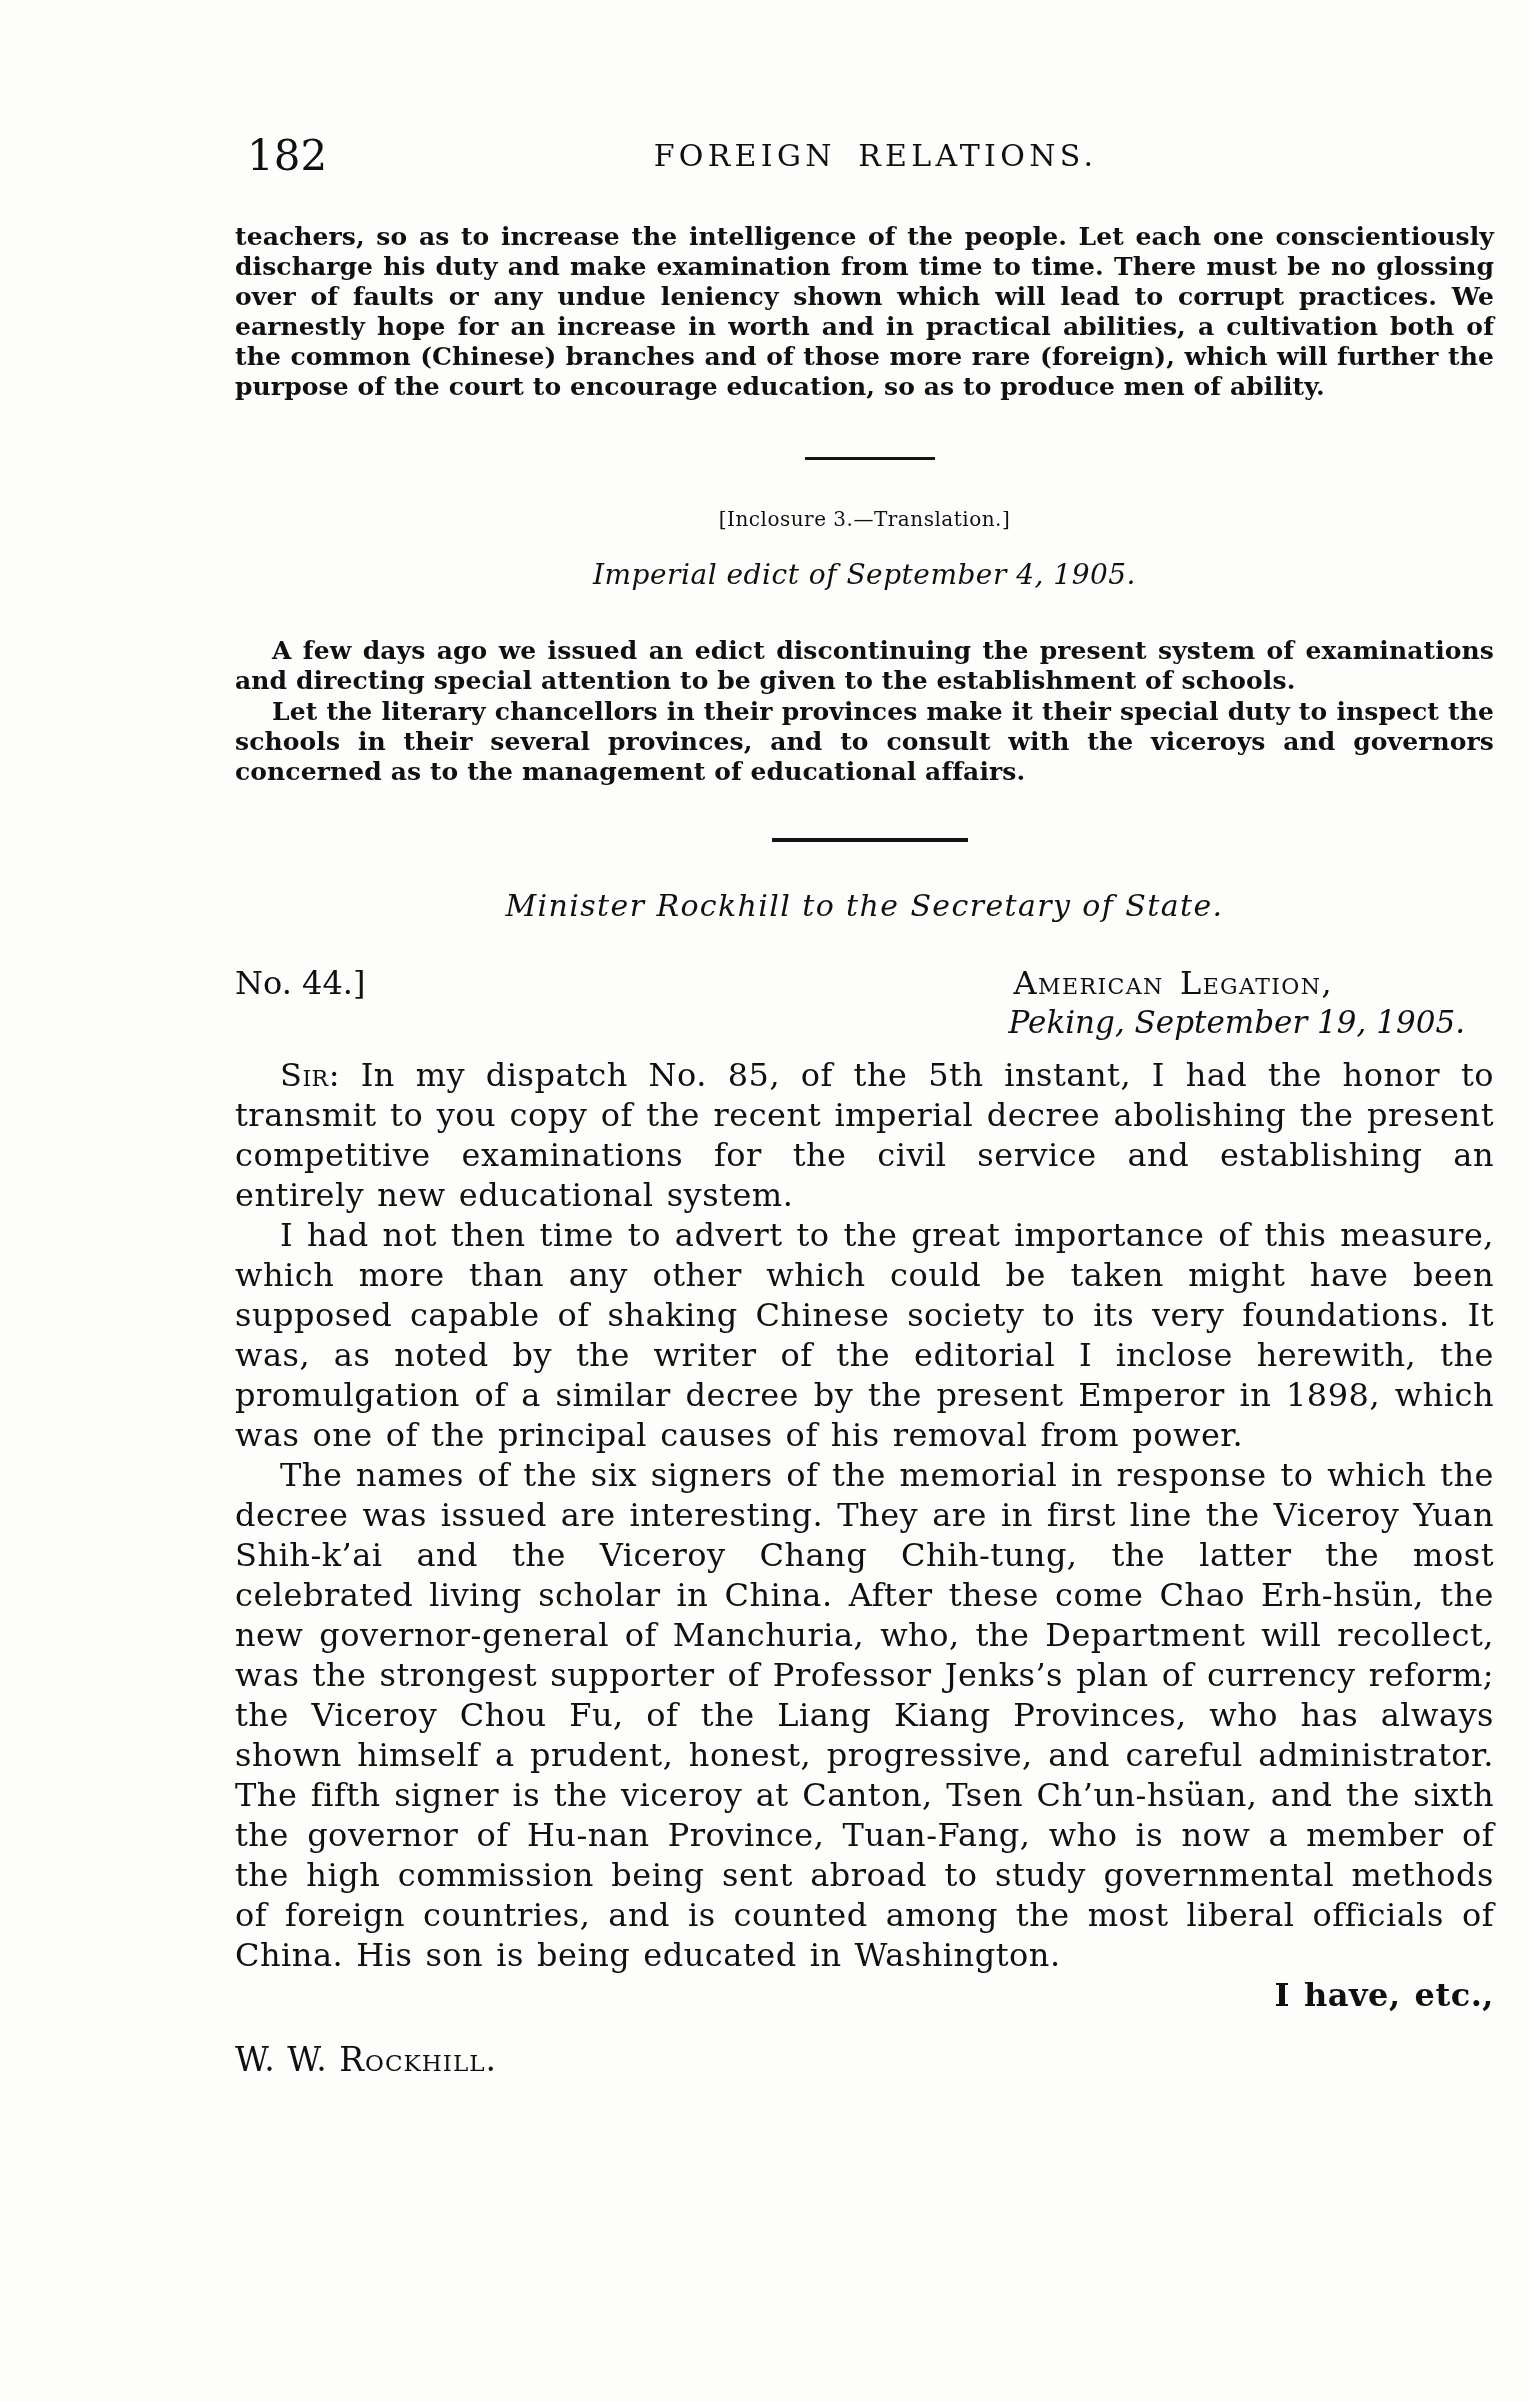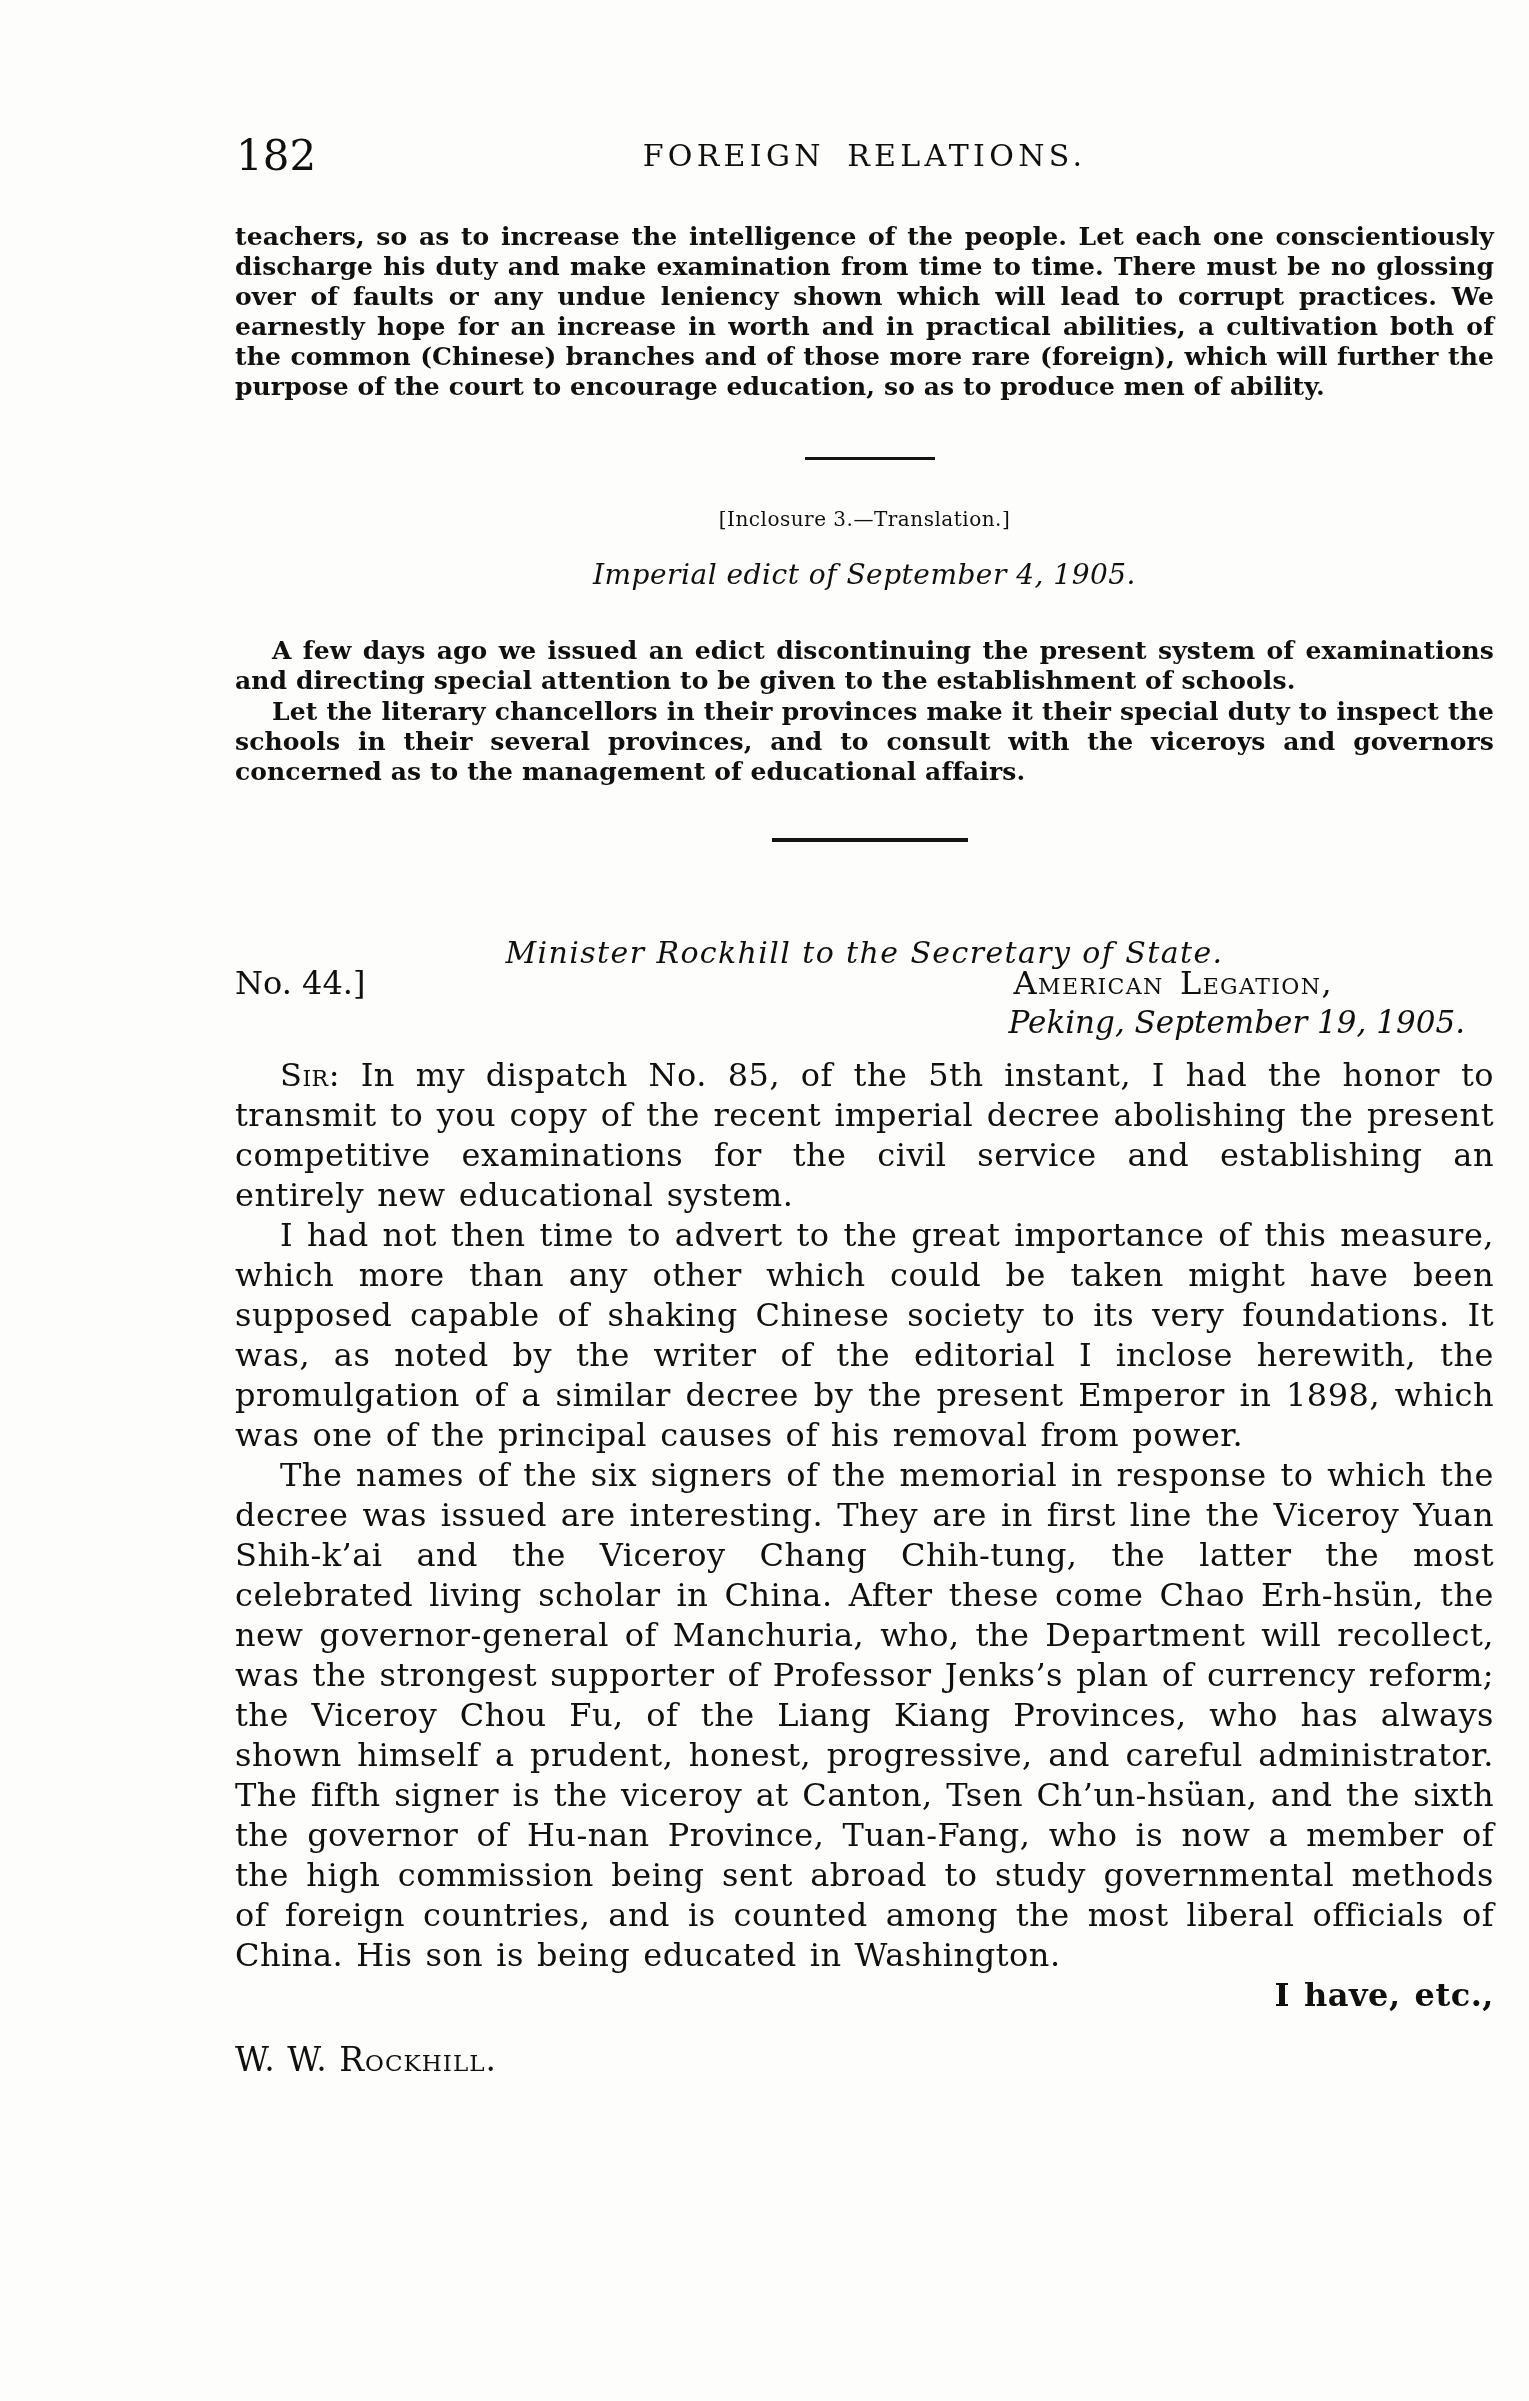--- a/index.html
+++ b/index.html
@@ -8,21 +8,21 @@
     position:relative;
     width:1529px; height:2451px;
     background:#fdfdfc;
     color:#101010;
     font-family:"DejaVu Serif", serif;
     overflow:hidden;
   }
   .col { position:absolute; left:235px; width:1259px; }
 
   
-  .running-head { top:134px; height:43px; }
+  .running-head { top:134px; height:43px;margin-left:11px; }
   .page-number { position:absolute; left:1px; top:0; font-size:42px; line-height:43px; }
   .running-title {
     display:block; text-align:center;
     font-size:30px; line-height:43px;
     letter-spacing:4.3px; word-spacing:8.6px;
   }
 
   
   .small { font-size:25px; line-height:30px; text-align:justify; letter-spacing:0.1px;font-weight:bold; }
   .indent-small { text-indent:37px; }
@@ -32,21 +32,21 @@
   .indent-big { text-indent:45px; }
 
   .rule { position:absolute; background:#151515; }
   .rule-1 { top:457px; left:805px; width:130px; height:3.4px; }
   .rule-2 { top:838px; left:772px; width:196px; height:4.3px; }
 
   .center { text-align:center; }
   .inclosure-heading { top:507px; font-size:20px; line-height:24px; letter-spacing:0.5px; }
   .edict-title { top:561px; font-size:28px; line-height:28px; font-style:italic; letter-spacing:0.5px; }
 
-  .letter-heading { top:888px; font-size:30px; line-height:36px; font-style:italic; letter-spacing:1.4px;margin-top:47px; }
+  .letter-heading { top:888px; font-size:30px; line-height:36px; font-style:italic; letter-spacing:1.4px; }
 
   .meta-row { top:964px; display:flex; justify-content:space-between; align-items:baseline; font-size:32px; line-height:38px; }
   .legation { font-variant:small-caps; letter-spacing:1.4px; word-spacing:4.8px; padding-right:161px; }
   .dateline { top:1003px; text-align:right; padding-right:29px; font-size:31px; line-height:38px; font-style:italic; }
 
   .letter-body { top:1055px; }
   .smallcaps { font-variant:small-caps; }
   .closing { text-align:right; text-indent:127px;font-weight:bold; }
   .signature {
     padding-right:38px;

